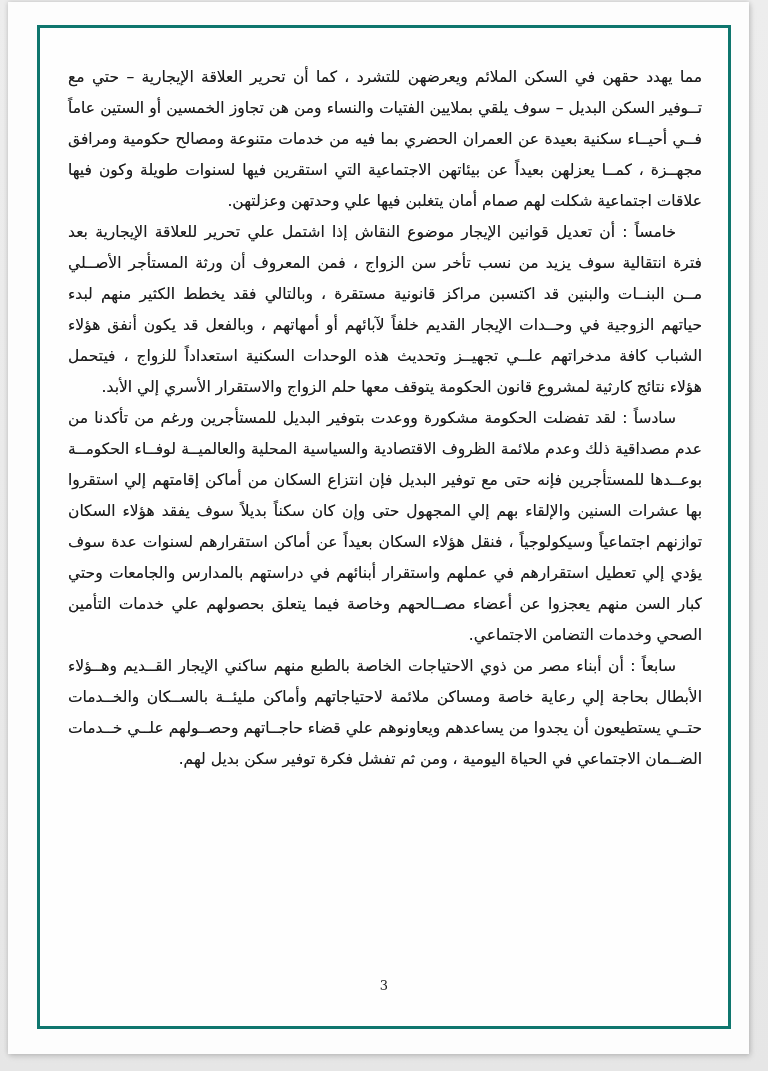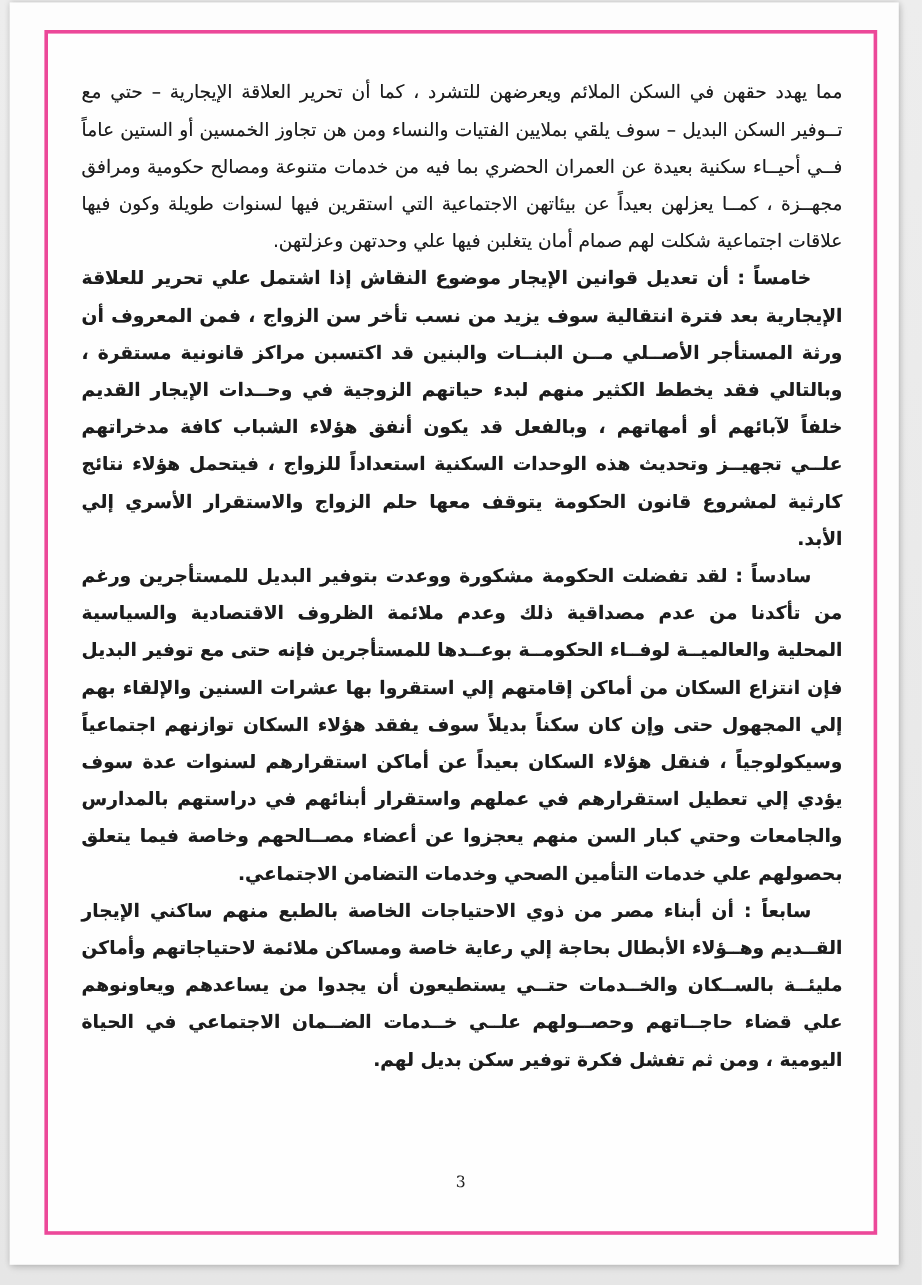--- a/index.html
+++ b/index.html
@@ -28,39 +28,39 @@
     background: #fdfdfd;
     box-shadow: 0 0 5px rgba(0,0,0,0.18), 2px 3px 6px rgba(0,0,0,0.10);
   }
 
   .page-frame {
     position: absolute;
     left: 29px;   
     top: 23px;    
     width: 694px;
     height: 1004px;
-    border: 3px solid #ec4899;
+    border: 3px solid #0f766e;
     background: #fefefe;
   }
 
   .text-area {
     position: absolute;
     top: 34px;
     right: 26px;
     left: 28px;
     direction: rtl;
     text-align: justify;
     color: #1c1c1c;
     font-size: 15.5px;
     line-height: 31px;
     text-shadow: 0 0 0.5px rgba(20,20,20,0.55);
   }
 
   .text-area p { margin: 0; }
-  .text-area p.indent { text-indent: 26px; font-weight: bold; }
+  .text-area p.indent { text-indent: 26px; }
 
   .page-number {
     position: absolute;
     bottom: 33px;
     left: 0;
     right: 0;
     text-align: center;
     color: #222;
     font-size: 13px;
     font-family: "DejaVu Serif", serif;

